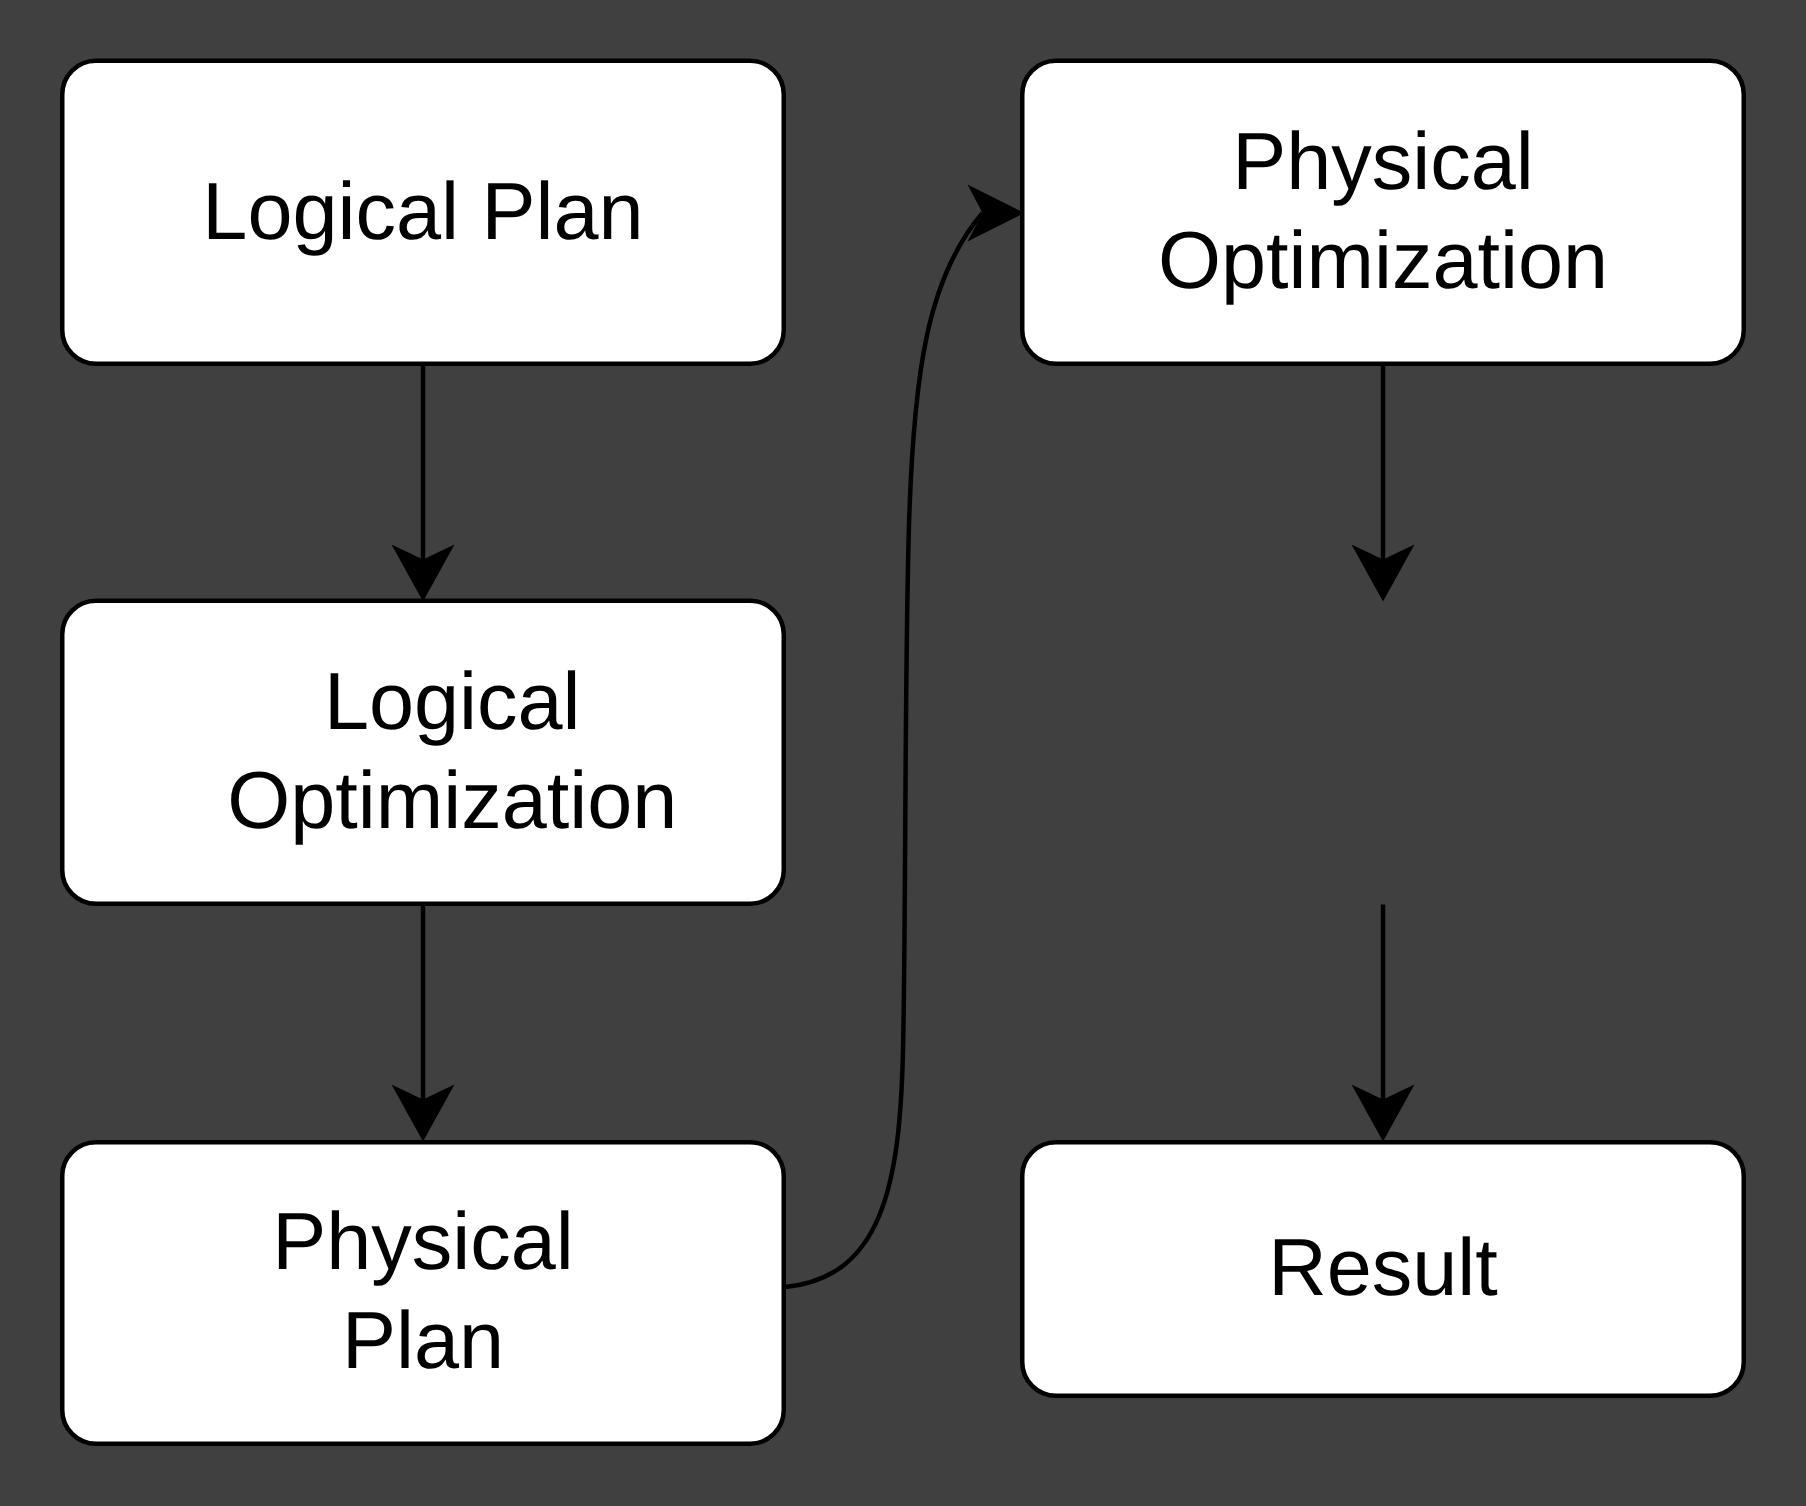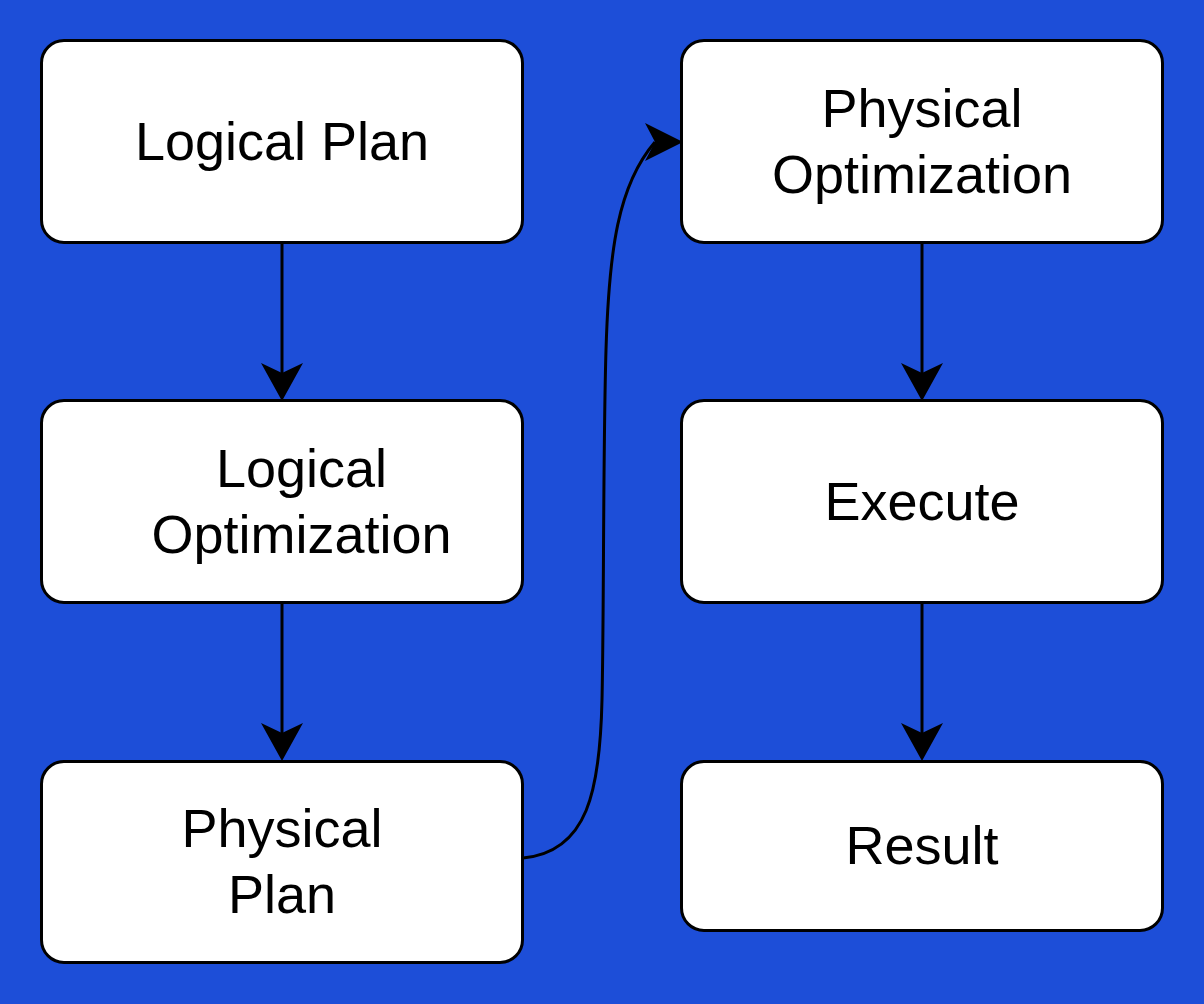--- a/index.html
+++ b/index.html
@@ -4,21 +4,21 @@
 <style>
   html, body {
     margin: 0;
     padding: 0;
     background: #ffffff;
   }
   .canvas {
     position: relative;
     width: 1204px;
     height: 1004px;
-    background: #1d4ed8;
+    background: #404040;
     font-family: "Liberation Sans", sans-serif;
     overflow: hidden;
   }
   .edges {
     position: absolute;
     left: 0;
     top: 0;
     width: 1204px;
     height: 1004px;
     pointer-events: none;
@@ -108,21 +108,18 @@
   <div class="node node-physical-plan">
     <span class="label">Physical
 Plan</span>
   </div>
 
   <div class="node node-physical-optimization">
     <span class="label">Physical
 Optimization</span>
   </div>
 
-  <div class="node node-execute">
-    <span class="label">Execute</span>
-  </div>
 
   <div class="node node-result">
     <span class="label">Result</span>
   </div>
 
 </div>
 
 </body></html>

